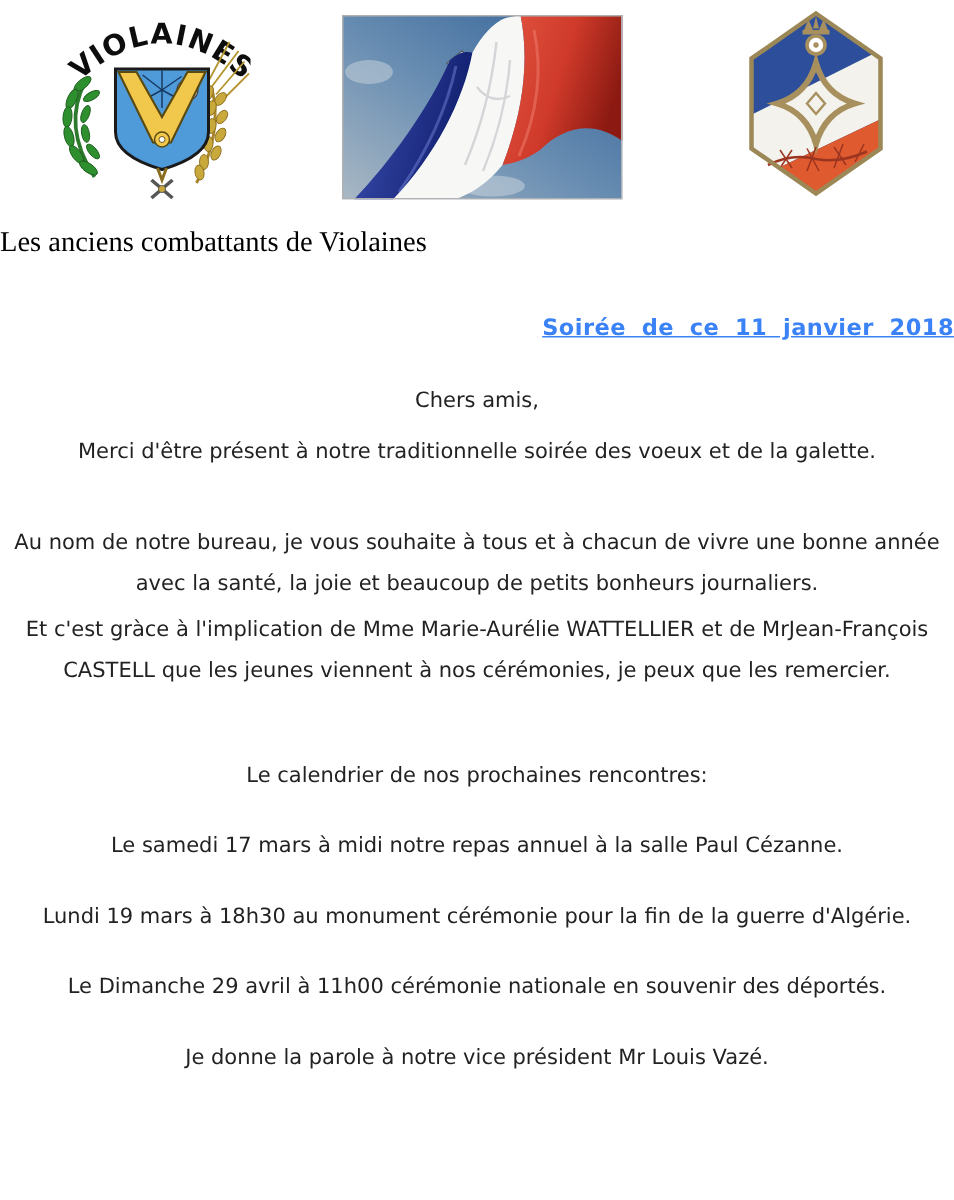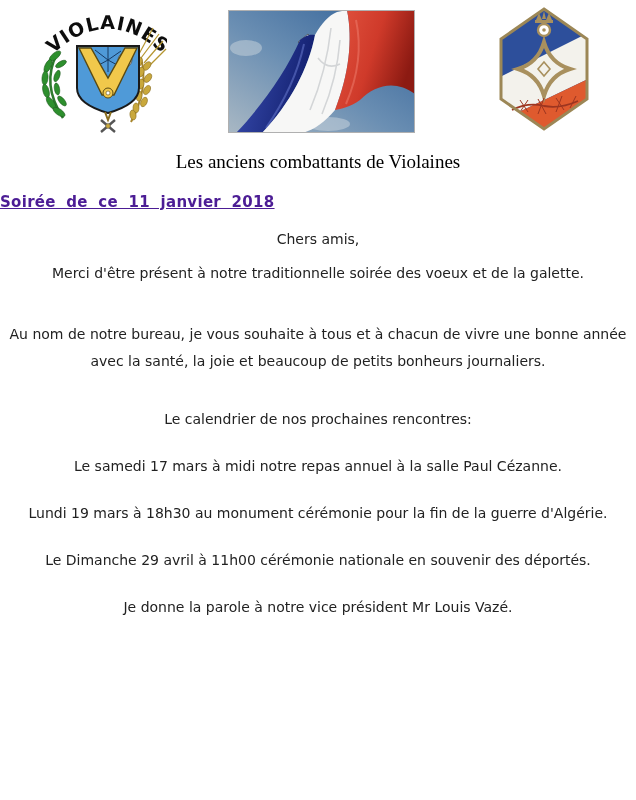--- a/index.html
+++ b/index.html
@@ -9,38 +9,38 @@
     font-family:"DejaVu Sans",sans-serif;
   }
   
   .header{position:relative;height:136px;}
   .header svg{position:absolute;display:block;}
   #crest-svg{left:35px;top:0;}
   #flag-svg{left:228px;top:10px;}
   #badge-svg{left:498px;top:6px;}
   
   .title{
-    margin:14px 0 0;text-align:center;color:#000;
+    margin:14px 0 0;text-align:left;color:#000;
     font-family:"Liberation Serif","DejaVu Serif",serif;
     font-size:19px;font-weight:normal;line-height:24px;
   }
   .subtitle{
-    margin:17px 0 0;text-align:left;color:#4c1d95;
+    margin:33px 0 0;text-align:right;color:#3b82f6;
     font-size:15px;font-weight:bold;line-height:22px;
     text-decoration:underline;word-spacing:5px;letter-spacing:.3px;
   }
   .para{
     margin:7px 6px 0;text-align:center;
     font-size:14px;line-height:27px;color:#222;
   }
-  .salutation{margin-top:13px;}
+  .salutation{margin-top:25px;}
   .gap-top{margin-top:34px;text-align:center;}
   .tight{margin-top:5px;}
   .tight2{margin-top:4px;}
-  .calendar-heading{margin-top:31px;}
+  .calendar-heading{margin-top:43px;}
   .cal{margin-top:20px;}
 </style>
 </head>
 <body>
 
 <div class="page">
 
   <div class="header">
 
     <svg id="crest-svg" width="132" height="134" viewBox="0 0 132 134">
@@ -206,20 +206,21 @@
 
   <h2 class="subtitle">Soirée de ce 11 janvier 2018</h2>
 
   <p class="para salutation">Chers amis,</p>
 
   <p class="para">Merci d'être présent à notre traditionnelle soirée des voeux et de la galette.</p>
 
   <p class="para gap-top">Au nom de notre bureau, je vous souhaite à tous et à chacun de vivre une bonne année avec la santé, la joie et beaucoup de petits bonheurs journaliers.</p>
 
 
+  <p class="para tight2">Et c'est gràce à l'implication de Mme Marie-Aurélie WATTELLIER et de MrJean-François CASTELL que les jeunes viennent à nos cérémonies, je peux que les remercier.</p>
 
   <p class="para calendar-heading">Le calendrier de nos prochaines rencontres:</p>
 
   <p class="para cal">Le samedi 17 mars à midi notre repas annuel à la salle Paul Cézanne.</p>
   <p class="para cal">Lundi 19 mars à 18h30 au monument cérémonie pour la fin de la guerre d'Algérie.</p>
   <p class="para cal">Le Dimanche 29 avril à 11h00 cérémonie nationale en souvenir des déportés.</p>
 
   <p class="para cal">Je donne la parole à notre vice président Mr Louis Vazé.</p>
 
 </div>

